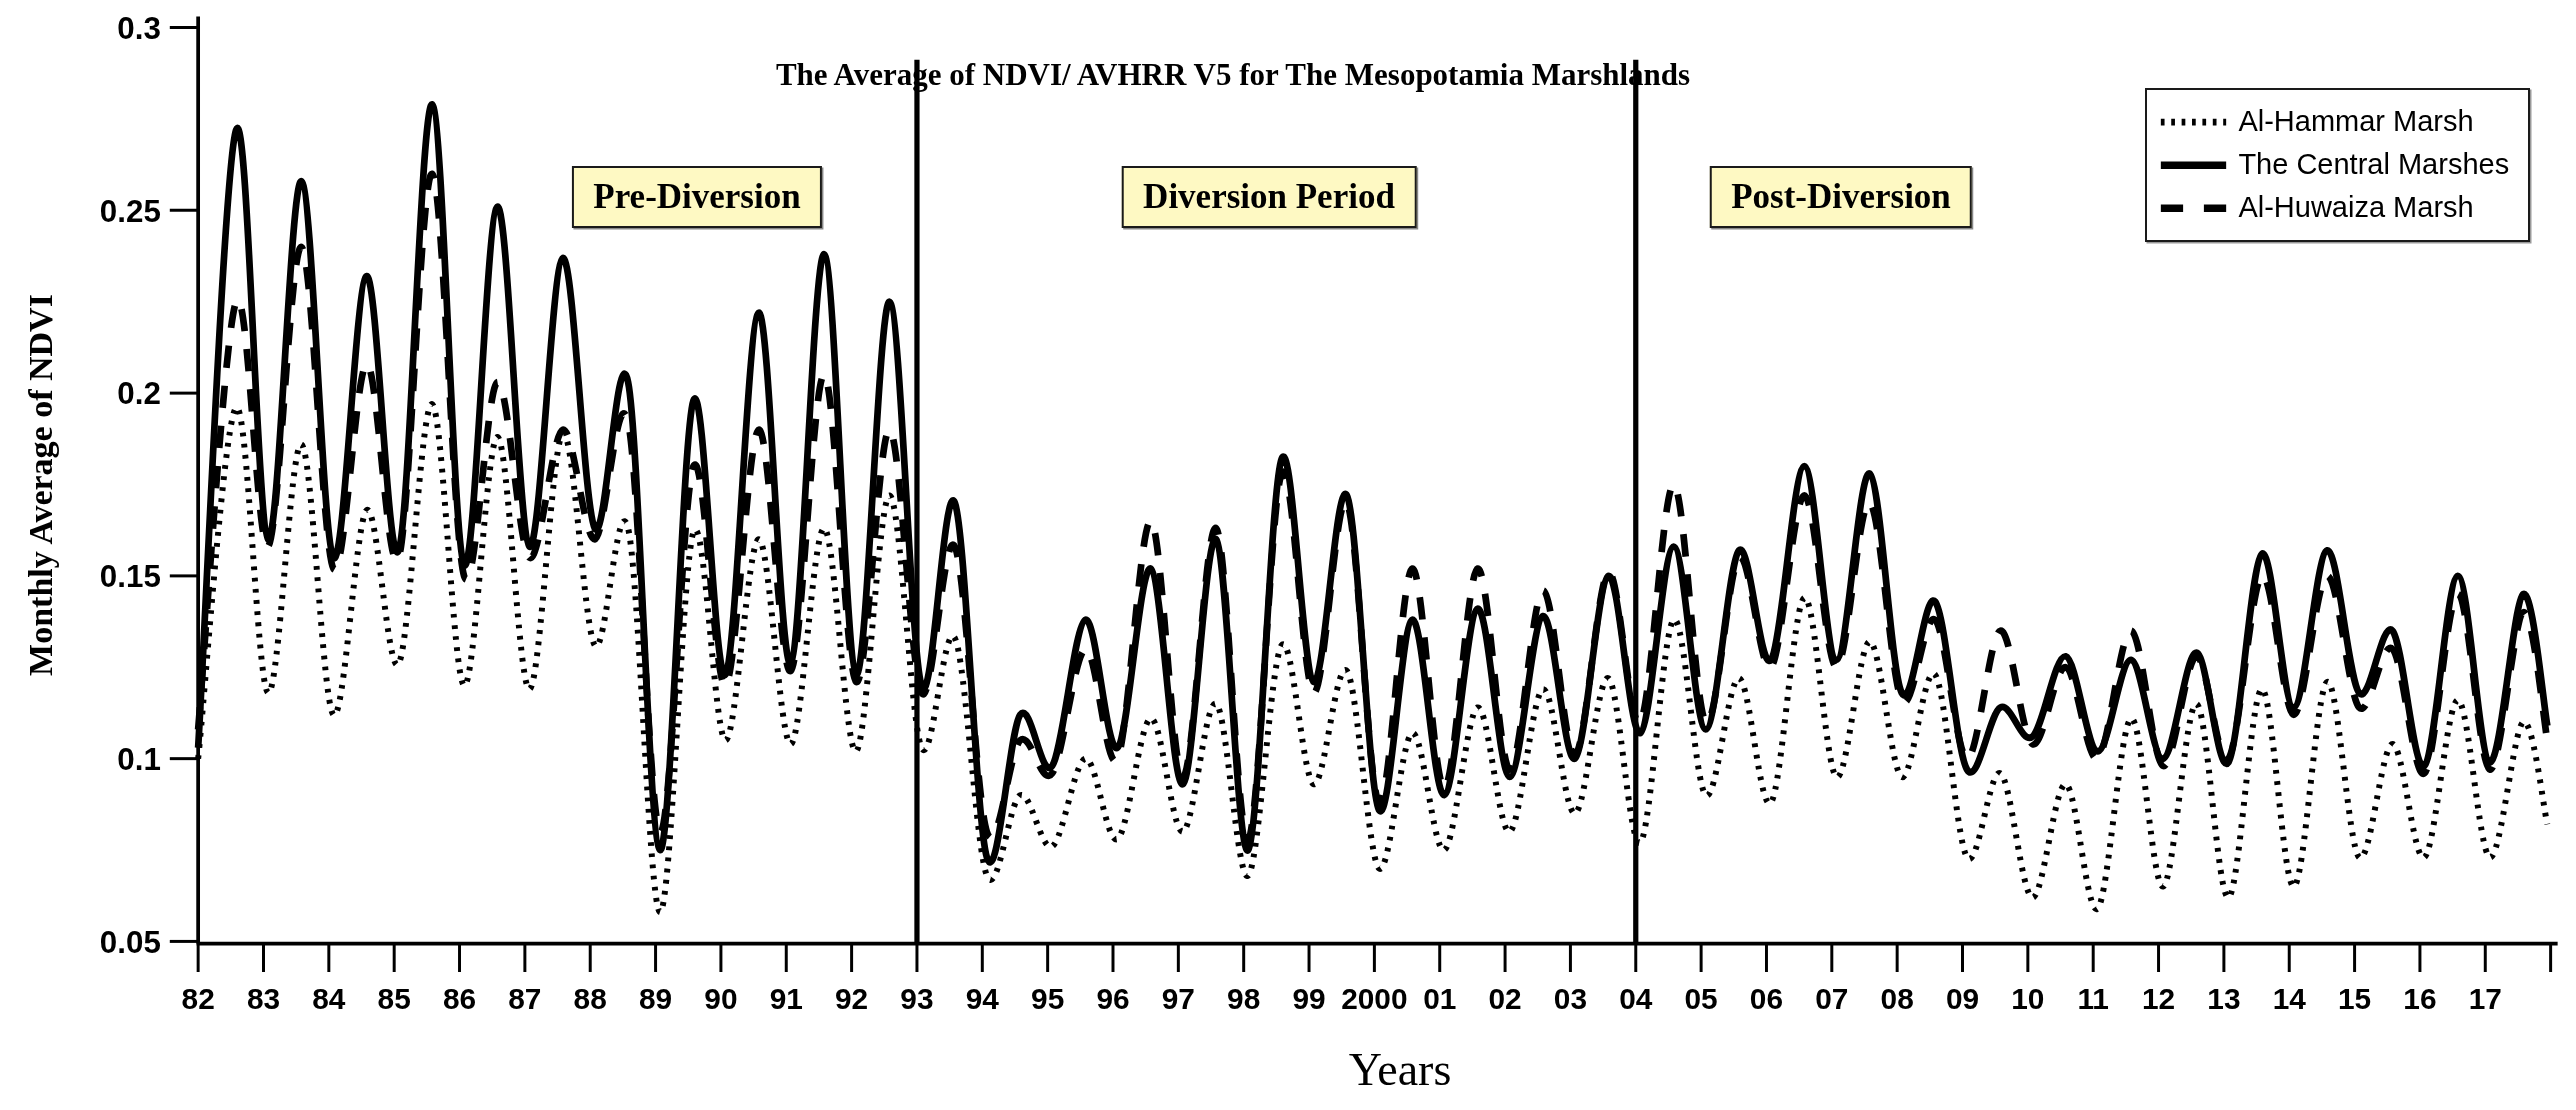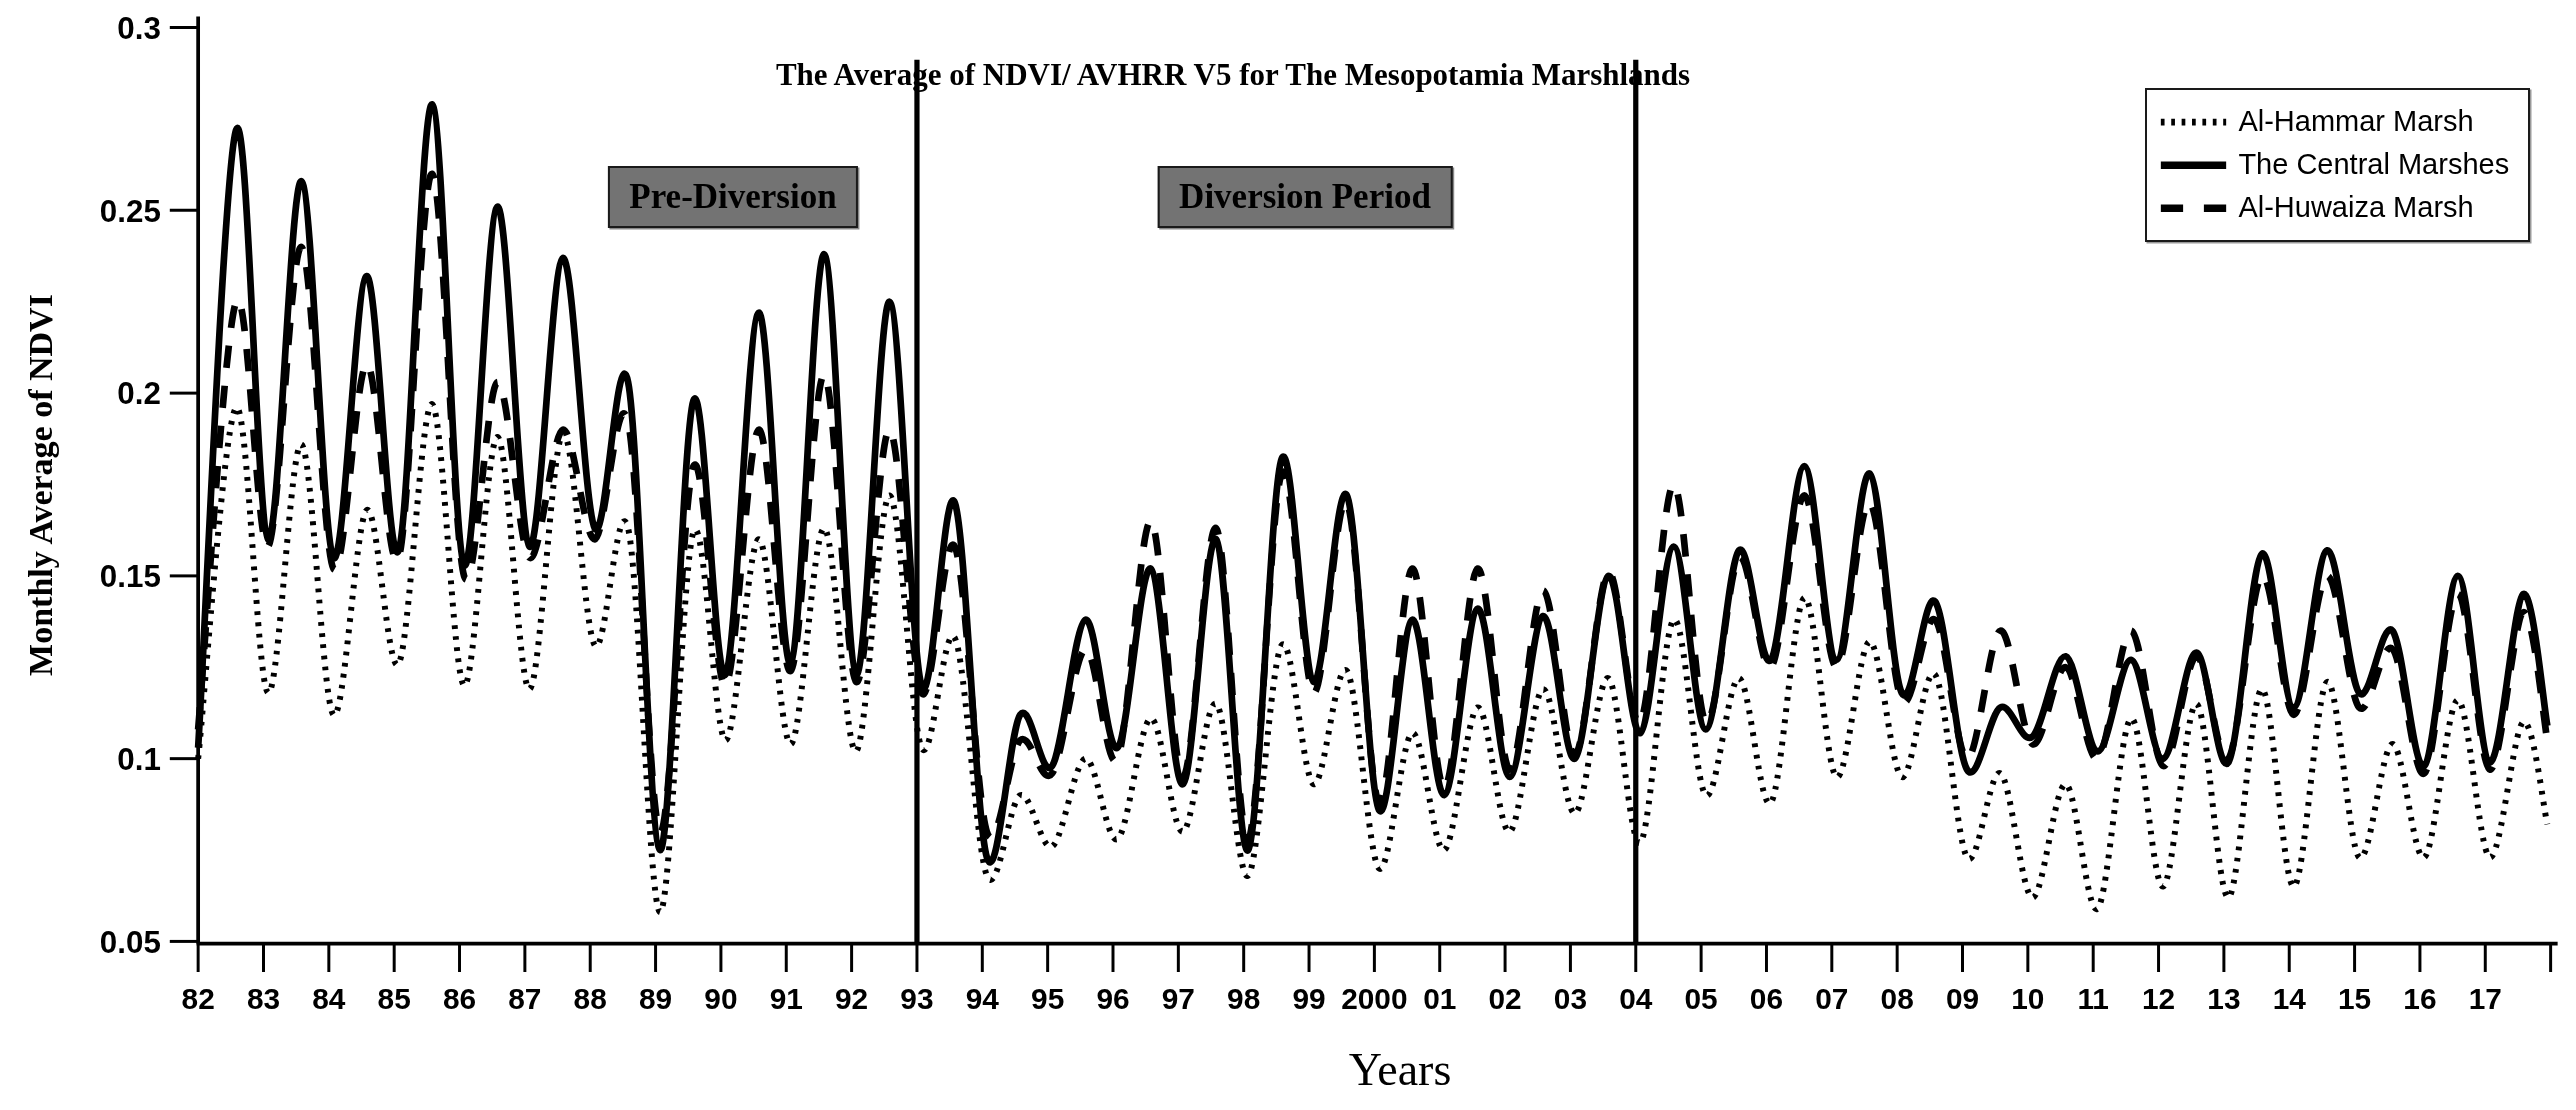--- a/index.html
+++ b/index.html
@@ -13,23 +13,23 @@
   .y-axis-title{
     position:absolute;left:41px;top:485px;transform:translate(-50%,-50%) rotate(-90deg);
     font-family:"Liberation Serif",serif;font-weight:bold;font-size:34px;white-space:nowrap;
   }
   .x-axis-title{
     position:absolute;left:1400px;top:1043px;transform:translateX(-50%);
     font-family:"Liberation Serif",serif;font-weight:normal;font-size:46px;
   }
   .period-box{
     position:absolute;transform:translateX(-50%);
-    border:2.2px solid #1a1a1a;background:#737373;
+    border:2.2px solid #1a1a1a;background:#fef9c3;
     font-family:"Liberation Serif",serif;font-weight:bold;font-size:35px;
-    padding:9px 19.4px;white-space:nowrap;box-shadow:1.5px 1.5px 0 #888;margin-left:36px;
+    padding:9px 19.4px;white-space:nowrap;box-shadow:1.5px 1.5px 0 #888;
   }
   #period-pre{left:697px;top:166px;}
   #period-div{left:1269px;top:166px;}
   #period-post{left:1841px;top:166px;}
   .legend{
     position:absolute;left:2145px;top:88px;width:385px;
     border:2.2px solid #1a1a1a;background:#fff;box-shadow:1.5px 1.5px 0 #999;
     padding:10.4px 7.5px 10.4px 12px;box-sizing:border-box;
   }
   .legend-row{display:flex;align-items:center;height:43px;}
@@ -136,20 +136,21 @@
       <path d="M265.0,977.8C273.5,882.3 300.2,445.3 315.8,404.5C331.4,363.7 344.1,745.0 358.7,732.8C373.3,720.5 388.8,326.1 403.4,331.0C418.0,335.9 431.7,736.1 446.3,762.2C460.9,788.3 476.4,490.3 491.0,487.8C505.6,485.4 519.3,790.0 533.9,747.5C548.5,705.0 564.0,228.9 578.6,233.0C593.2,237.1 606.9,725.5 621.5,772.0C636.1,818.5 651.6,516.4 666.2,512.3C680.8,508.2 694.5,736.9 709.1,747.5C723.7,758.1 739.2,580.1 753.8,576.0C768.4,571.9 782.1,724.6 796.7,723.0C811.3,721.4 826.8,500.9 841.4,566.2C856.0,631.5 869.7,1105.2 884.3,1115.0C898.9,1124.8 914.4,657.7 929.0,625.0C943.6,592.3 957.3,927.2 971.9,919.0C986.5,910.8 1002.0,579.3 1016.6,576.0C1031.2,572.7 1044.9,911.6 1059.5,899.4C1074.1,887.1 1089.6,500.1 1104.2,502.5C1118.8,504.9 1132.5,901.8 1147.1,914.1C1161.7,926.3 1177.2,573.5 1191.8,576.0C1206.4,578.4 1220.1,902.7 1234.7,928.8C1249.3,954.9 1264.8,701.8 1279.4,732.8C1294.0,763.8 1307.7,1071.7 1322.3,1115.0C1336.9,1158.3 1352.4,1005.6 1367.0,992.5C1381.6,979.4 1395.3,1057.0 1409.9,1036.6C1424.5,1016.2 1440.0,873.3 1454.6,870.0C1469.2,866.7 1482.9,1045.6 1497.5,1017.0C1512.1,988.4 1527.6,694.4 1542.2,698.5C1556.8,702.6 1570.5,1039.9 1585.1,1041.5C1599.7,1043.1 1615.2,694.4 1629.8,708.3C1644.4,722.2 1658.1,1137.0 1672.7,1124.8C1687.3,1112.5 1702.8,667.5 1717.4,634.8C1732.0,602.1 1745.7,922.3 1760.3,928.8C1774.9,935.3 1790.4,649.5 1805.0,674.0C1819.6,698.5 1833.3,1061.1 1847.9,1075.8C1862.5,1090.5 1878.0,765.5 1892.6,762.2C1907.2,758.9 1920.9,1056.2 1935.5,1056.2C1950.1,1056.2 1965.6,766.3 1980.2,762.2C1994.8,758.1 2008.5,1026.8 2023.1,1031.7C2037.7,1036.6 2053.2,794.9 2067.8,791.6C2082.4,788.3 2096.1,1016.2 2110.7,1012.1C2125.3,1008.0 2140.8,774.5 2155.4,767.1C2170.0,759.8 2183.7,987.6 2198.3,968.0C2212.9,948.4 2228.4,649.5 2243.0,649.5C2257.6,649.5 2271.3,951.7 2285.9,968.0C2300.5,984.3 2316.0,759.8 2330.6,747.5C2345.2,735.3 2358.9,908.4 2373.5,894.5C2388.1,880.6 2403.6,664.2 2418.2,664.2C2432.8,664.2 2446.5,892.9 2461.1,894.5C2475.7,896.1 2491.2,666.6 2505.8,674.0C2520.4,681.3 2534.1,912.5 2548.7,938.6C2563.3,964.7 2578.8,817.7 2593.4,830.8C2608.0,843.9 2621.7,1014.5 2636.3,1017.0C2650.9,1019.4 2666.4,848.8 2681.0,845.5C2695.6,842.2 2709.3,989.2 2723.9,997.4C2738.5,1005.6 2754.0,891.2 2768.6,894.5C2783.2,897.8 2796.9,1025.2 2811.5,1017.0C2826.1,1008.8 2841.6,843.9 2856.2,845.5C2870.8,847.1 2884.5,1021.1 2899.1,1026.8C2913.7,1032.5 2929.2,881.4 2943.8,879.8C2958.4,878.2 2972.1,1035.0 2986.7,1017.0C3001.3,999.0 3016.8,781.8 3031.4,772.0C3046.0,762.2 3059.7,958.2 3074.3,958.2C3088.9,958.2 3104.4,773.6 3119.0,772.0C3133.6,770.4 3147.3,932.1 3161.9,948.4C3176.5,964.7 3192.0,855.3 3206.6,870.0C3221.2,884.7 3234.9,1048.8 3249.5,1036.6C3264.1,1024.3 3279.6,797.3 3294.2,796.5C3308.8,795.7 3322.5,1027.6 3337.1,1031.7C3351.7,1035.8 3369.0,827.5 3381.8,821.0C3394.7,814.5 3408.8,963.9 3414.2,992.5" fill="none" stroke="#000000" stroke-width="9" stroke-linecap="butt" stroke-linejoin="round" stroke-dasharray="30 24"></path>
     </svg>
 
   <div class="chart-title">The Average of NDVI/ AVHRR V5 for The Mesopotamia Marshlands</div>
 
   <div class="y-axis-title">Monthly Average of NDVI</div>
   <div class="x-axis-title">Years</div>
 
   <div class="period-box" id="period-pre">Pre-Diversion</div>
   <div class="period-box" id="period-div">Diversion Period</div>
+  <div class="period-box" id="period-post">Post-Diversion</div>
 
   <div class="legend">
     <div class="legend-row">
       <svg class="legend-sample" width="69" height="10.4" viewBox="0 0 92 14">
         <line x1="2" y1="7" x2="90" y2="7" stroke="#000" stroke-width="9" stroke-dasharray="5 9"></line>
       </svg>
       <span class="legend-label">Al-Hammar Marsh</span>
     </div>
     <div class="legend-row">
       <svg class="legend-sample" width="69" height="10.4" viewBox="0 0 92 14">

